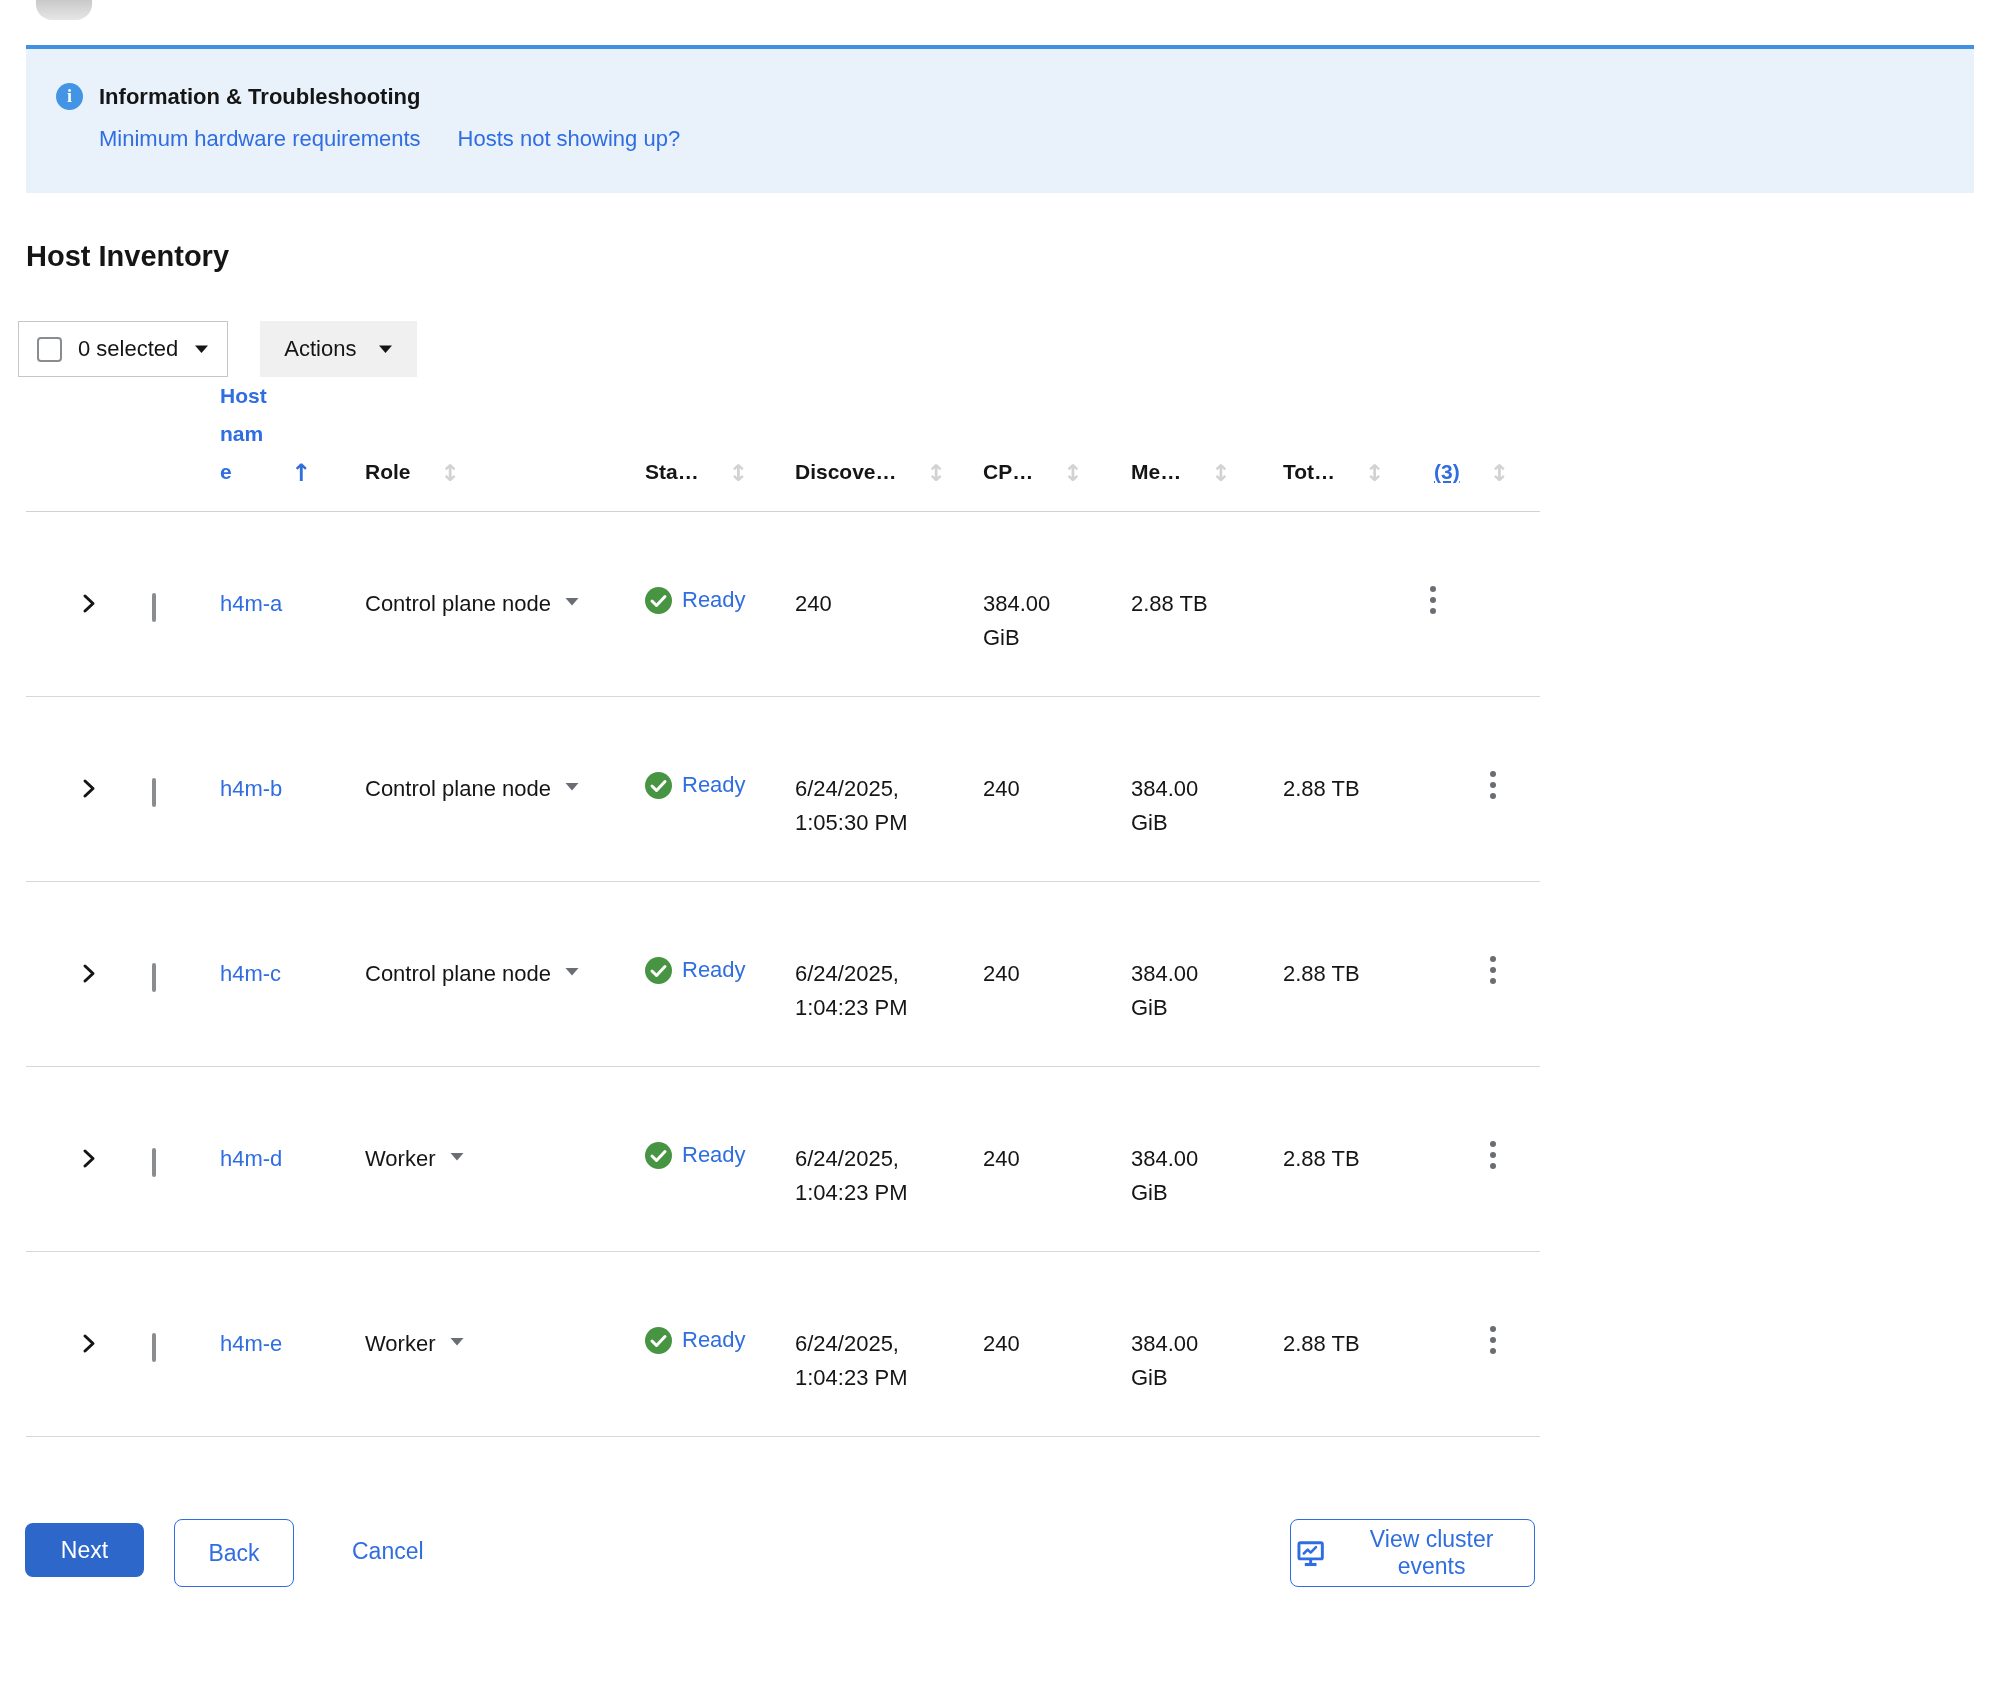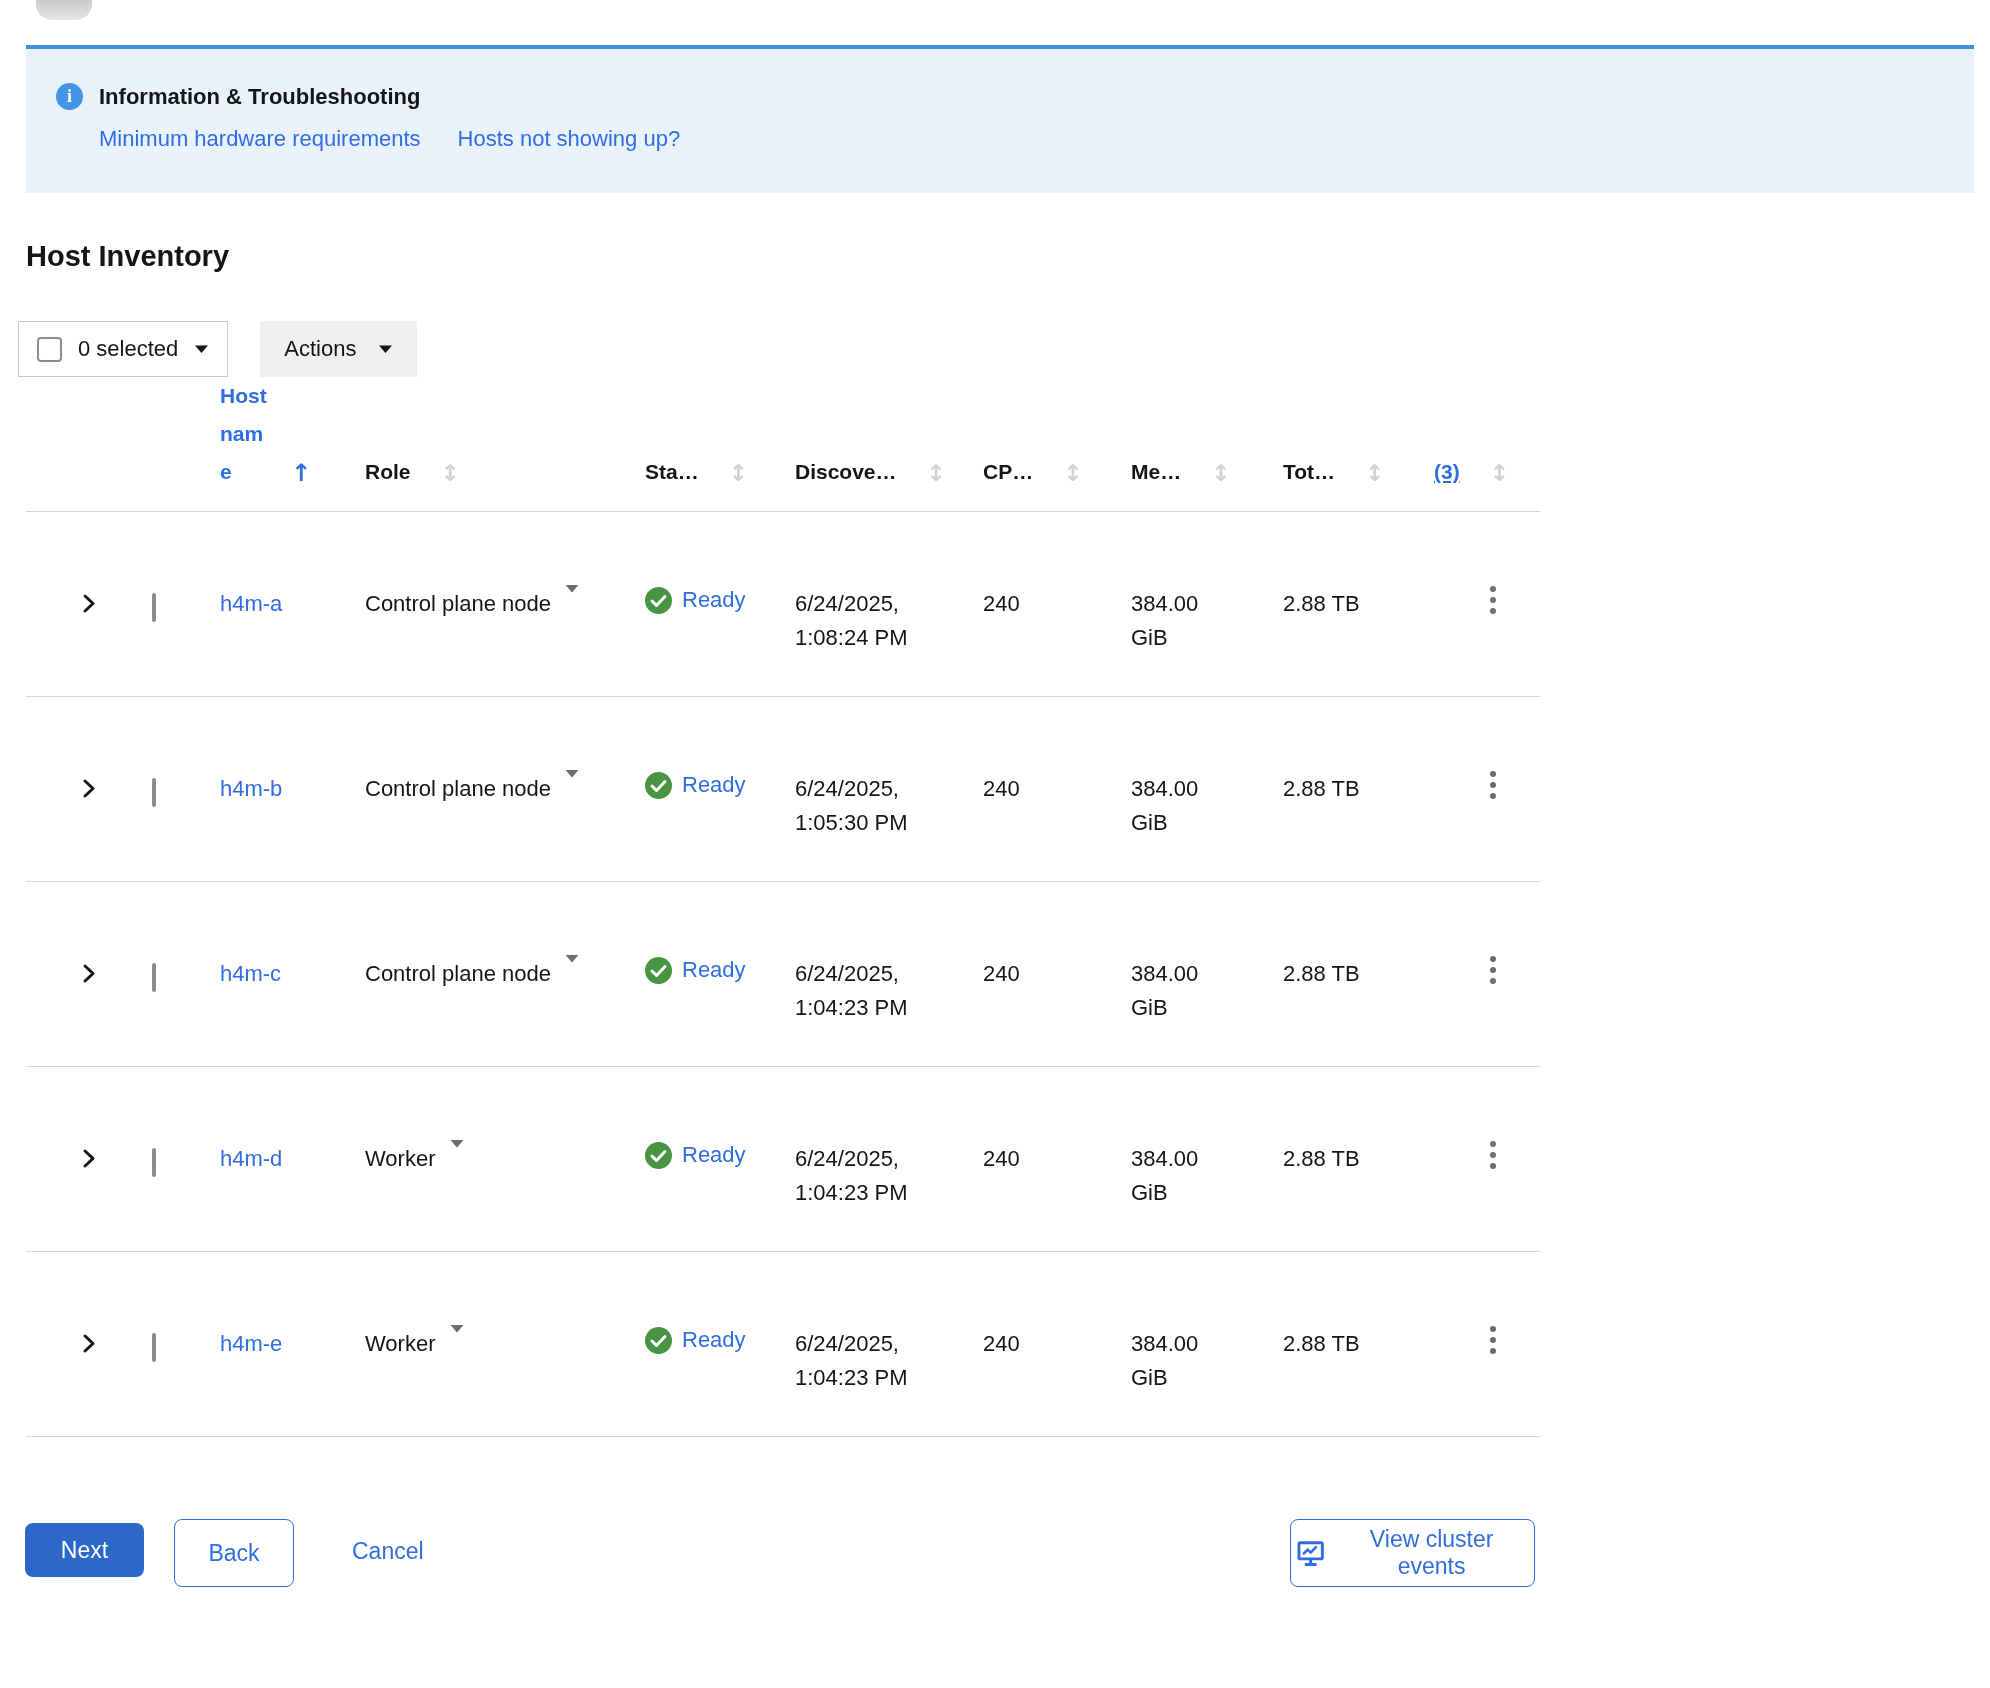--- a/index.html
+++ b/index.html
@@ -43,21 +43,21 @@
   .th .lbl{white-space:nowrap}
   .th.sorted .lbl{color:#2f6de0;width:47px;word-break:break-all;white-space:normal}
   .sort-ic{color:#d2d2d2;font-size:23px;margin-left:30px;line-height:36px;font-family:"DejaVu Sans",sans-serif}
   .sort-ic.active{color:#2f6de0;font-size:24px;margin-left:24px;font-weight:700}
   .th a.lbl{text-decoration:underline}
 
   .row{height:185px;box-sizing:border-box;border-bottom:1px solid #d7d7d7;align-items:start}
   .cell{padding:75px 0 0 24px;line-height:34px;font-size:22px}
   .cell.c-expand{padding:78px 0 0 56px;cursor:pointer}
   .cell.c-check{padding:79px 0 0 36px}
-  .cell.c-role{display:flex;align-items:flex-start;gap:14px;cursor:pointer;white-space:nowrap}
+  .cell.c-role{display:flex;align-items:center;gap:14px;cursor:pointer;white-space:nowrap}
   .cell.c-status{display:flex;align-items:center;gap:10px;padding-top:71px}
   .cell.c-date{max-width:164px}.cell.c-date .txt{display:block;max-width:140px}
   .cell.c-mem .txt{display:block;max-width:92px}
   .cell.c-kebab{padding:74px 0 0 10px;cursor:pointer}
   .kebab{display:flex;flex-direction:column;gap:5px;width:26px;align-items:center}
   .kebab i{width:6px;height:6px;border-radius:50%;background:#6a6e73}
   .role-caret{transform:translateY(-2px)}
 
   
   .footer-actions{position:relative;margin-top:82px;height:88px;padding-left:25px;box-sizing:border-box}
@@ -156,23 +156,20 @@
         </div>
         <div class="cell c-status">
           <span style="display: inline-flex;">
             <svg width="27" height="27" viewBox="0 0 27 27">
               <circle cx="13.5" cy="13.5" r="13.5" fill="#479442"></circle>
               <path d="M7 14 l4.5 4.5 L20 9.5" stroke="#fff" stroke-width="3" fill="none" stroke-linecap="round" stroke-linejoin="round"></path>
             </svg>
           </span>
           <a>Ready</a>
         </div>
-        <div class="cell c-date">
-          <span class="txt">6/24/2025, 1:08:24 PM</span>
-        </div>
         <div class="cell">240</div>
         <div class="cell c-mem">
           <span class="txt">384.00 GiB</span>
         </div>
         <div class="cell">2.88 TB</div>
         <div class="cell"></div>
         <div class="cell c-kebab">
           <span class="kebab">
             <i></i>
             <i></i>

